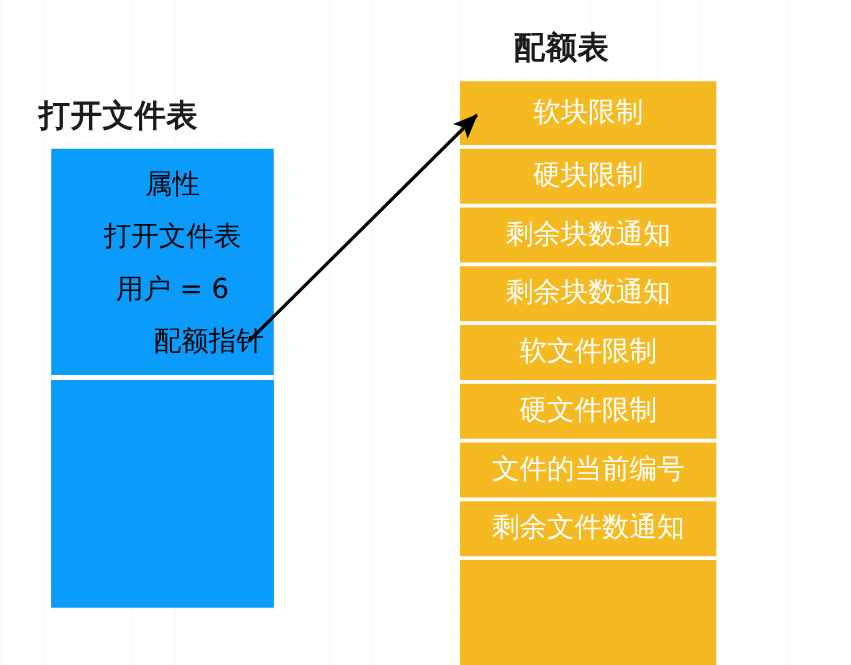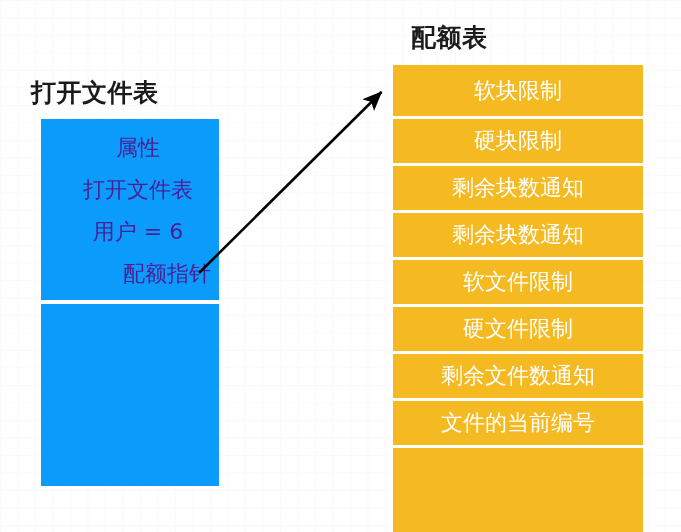--- a/index.html
+++ b/index.html
@@ -51,21 +51,21 @@
     position: absolute;
     left: 0; top: 0; right: 0;
     height: 181px;
     display: flex;
     flex-direction: column;
     justify-content: flex-start;
     padding-top: 8px;
     box-sizing: border-box;
   }
   .oft-row {
-    color: #4c1d95;
+    color: #000000;
     font-size: 22px;
     line-height: 1;
     height: 42px;
     display: flex;
     align-items: center;
     justify-content: center;
     white-space: nowrap;
     padding-left: 16px;
   }
   .oft-row.align-right {
@@ -85,23 +85,23 @@
     left: 0;
     top: 185px;
     width: 178px;
     height: 182px;
     background: #0b9bfb;
   }
 
   
   #quota-table {
     position: absolute;
-    left: 393px;
+    left: 368px;
     top: 65px;
-    width: 250px;
+    width: 205px;
     height: 467px;
     background: #f5ba22;
   }
   .qt-row {
     position: relative;
     height: 47px;
     display: flex;
     align-items: center;
     justify-content: center;
     color: #ffffff;
@@ -148,22 +148,22 @@
 
   <div class="diagram-title" id="quota-table-title">配额表</div>
 
   <div id="quota-table">
     <div class="qt-row">软块限制</div>
     <div class="qt-row">硬块限制</div>
     <div class="qt-row">剩余块数通知</div>
     <div class="qt-row">剩余块数通知</div>
     <div class="qt-row">软文件限制</div>
     <div class="qt-row">硬文件限制</div>
+    <div class="qt-row">文件的当前编号</div>
     <div class="qt-row">剩余文件数通知</div>
-    <div class="qt-row">文件的当前编号</div>
     <div id="qt-tail"></div>
   </div>
 
   <svg id="pointer-arrow" viewBox="0 0 681 532" xmlns="http://www.w3.org/2000/svg">
     <defs>
       <marker id="arrowhead" markerWidth="9" markerHeight="9" refX="7.2" refY="3.2" orient="auto" markerUnits="strokeWidth">
         <path d="M0,0 L7.6,3.2 L0,6.4 L1.7,3.2 Z" fill="#000000"></path>
       </marker>
     </defs>
     <line x1="199" y1="273" x2="381.5" y2="92" stroke="#000000" stroke-width="2.6" marker-end="url(#arrowhead)"></line>

